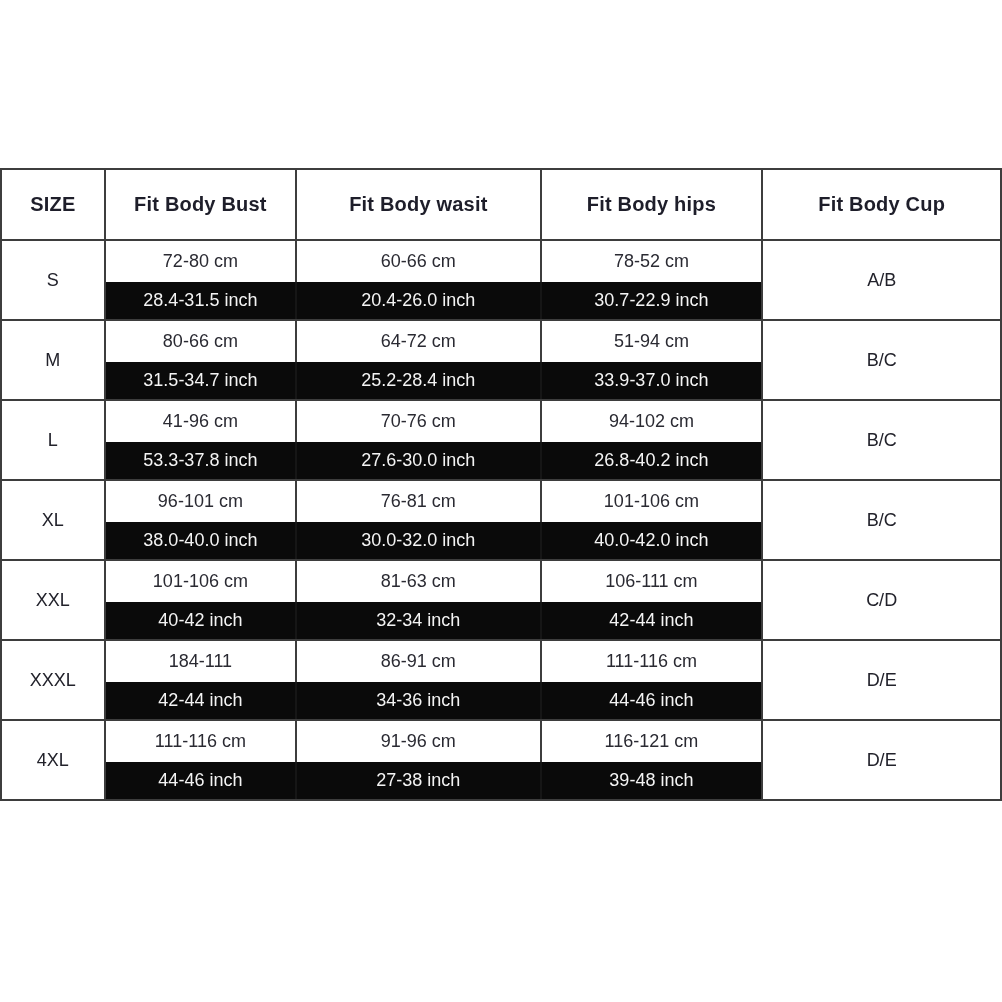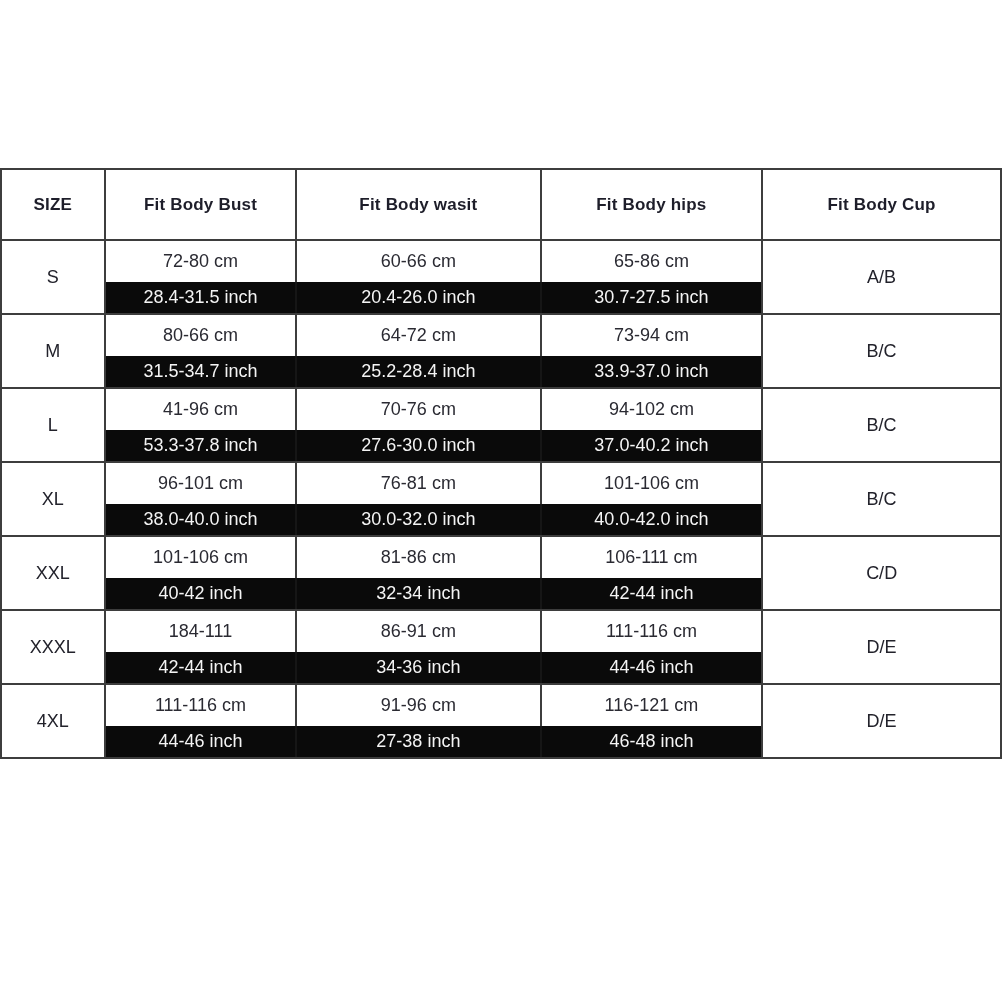--- a/index.html
+++ b/index.html
@@ -28,39 +28,39 @@
   col.c-cup   { width: 250px; }
   th, td {
     border: 2px solid #3d3d3d;
     text-align: center;
     vertical-align: middle;
     padding: 0;
     background: #ffffff;
   }
   th {
     height: 71px;
-    font-size: 17px;
+    font-size: 20px;
     font-weight: bold;
     color: #1e1e2a;
     letter-spacing: 0.2px;
   }
   td {
     font-size: 18px;
     color: #2a2a32;
   }
   td.size-cell, td.cup-cell {
     color: #22222b;
   }
   td.cm {
     height: 42px;
     border-bottom: none;
     border-radius: 10px;
   }
   td.in {
-    height: 32px;
+    height: 38px;
     border-top: none;
     background: #0a0a0a;
     color: #f4f4f4;
     border-left-color: #161616;
     border-right-color: #161616;
   }
 </style>
 </head>
 <body>
 
@@ -81,72 +81,72 @@
         <th>Fit Body hips</th>
         <th>Fit Body Cup</th>
       </tr>
     </thead>
     <tbody>
 
       <tr>
         <td class="size-cell" rowspan="2">S</td>
         <td class="cm">72-80 cm</td>
         <td class="cm">60-66 cm</td>
-        <td class="cm">65-86 cm</td>
+        <td class="cm">78-52 cm</td>
         <td class="cup-cell" rowspan="2">A/B</td>
       </tr>
       <tr>
         <td class="in">28.4-31.5 inch</td>
         <td class="in">20.4-26.0 inch</td>
-        <td class="in">30.7-27.5 inch</td>
+        <td class="in">30.7-22.9 inch</td>
       </tr>
 
       <tr>
         <td class="size-cell" rowspan="2">M</td>
         <td class="cm">80-66 cm</td>
         <td class="cm">64-72 cm</td>
-        <td class="cm">73-94 cm</td>
+        <td class="cm">51-94 cm</td>
         <td class="cup-cell" rowspan="2">B/C</td>
       </tr>
       <tr>
         <td class="in">31.5-34.7 inch</td>
         <td class="in">25.2-28.4 inch</td>
         <td class="in">33.9-37.0 inch</td>
       </tr>
 
       <tr>
         <td class="size-cell" rowspan="2">L</td>
         <td class="cm">41-96 cm</td>
         <td class="cm">70-76 cm</td>
         <td class="cm">94-102 cm</td>
         <td class="cup-cell" rowspan="2">B/C</td>
       </tr>
       <tr>
         <td class="in">53.3-37.8 inch</td>
         <td class="in">27.6-30.0 inch</td>
-        <td class="in">37.0-40.2 inch</td>
+        <td class="in">26.8-40.2 inch</td>
       </tr>
 
       <tr>
         <td class="size-cell" rowspan="2">XL</td>
         <td class="cm">96-101 cm</td>
         <td class="cm">76-81 cm</td>
         <td class="cm">101-106 cm</td>
         <td class="cup-cell" rowspan="2">B/C</td>
       </tr>
       <tr>
         <td class="in">38.0-40.0 inch</td>
         <td class="in">30.0-32.0 inch</td>
         <td class="in">40.0-42.0 inch</td>
       </tr>
 
       <tr>
         <td class="size-cell" rowspan="2">XXL</td>
         <td class="cm">101-106 cm</td>
-        <td class="cm">81-86 cm</td>
+        <td class="cm">81-63 cm</td>
         <td class="cm">106-111 cm</td>
         <td class="cup-cell" rowspan="2">C/D</td>
       </tr>
       <tr>
         <td class="in">40-42 inch</td>
         <td class="in">32-34 inch</td>
         <td class="in">42-44 inch</td>
       </tr>
 
       <tr>
@@ -165,17 +165,17 @@
       <tr>
         <td class="size-cell" rowspan="2">4XL</td>
         <td class="cm">111-116 cm</td>
         <td class="cm">91-96 cm</td>
         <td class="cm">116-121 cm</td>
         <td class="cup-cell" rowspan="2">D/E</td>
       </tr>
       <tr>
         <td class="in">44-46 inch</td>
         <td class="in">27-38 inch</td>
-        <td class="in">46-48 inch</td>
+        <td class="in">39-48 inch</td>
       </tr>
     </tbody>
   </table>
 </div>
 
 </body></html>

